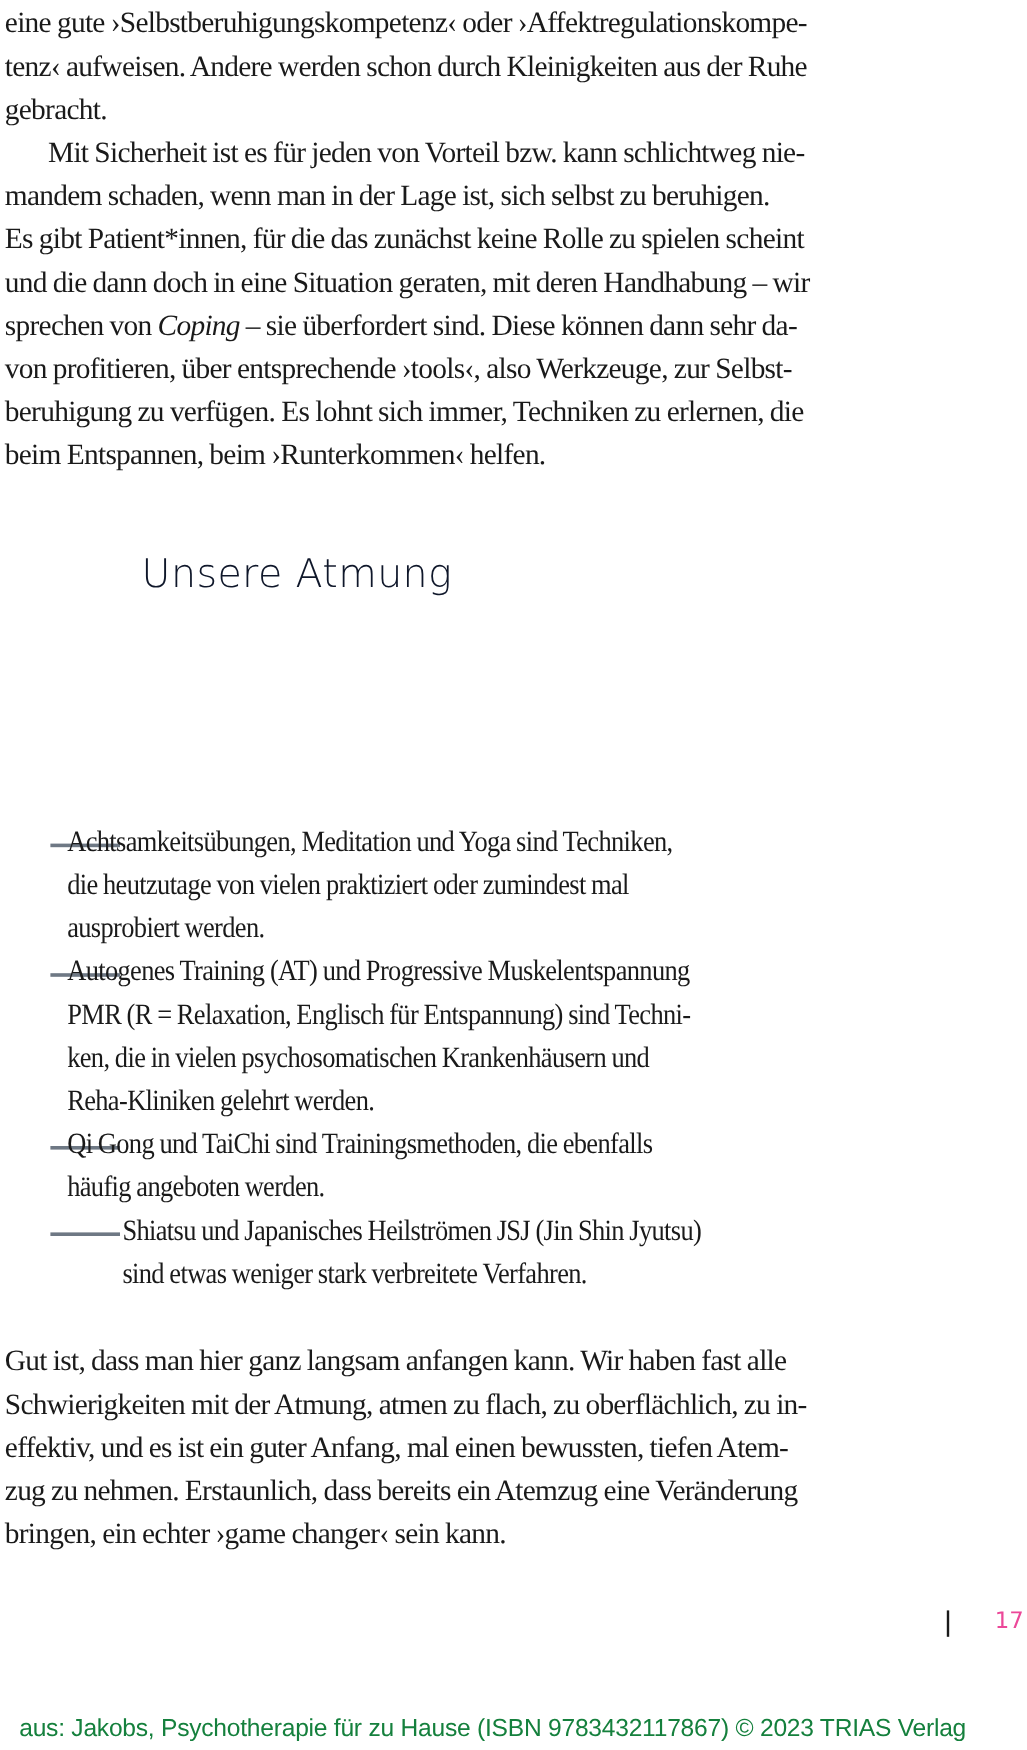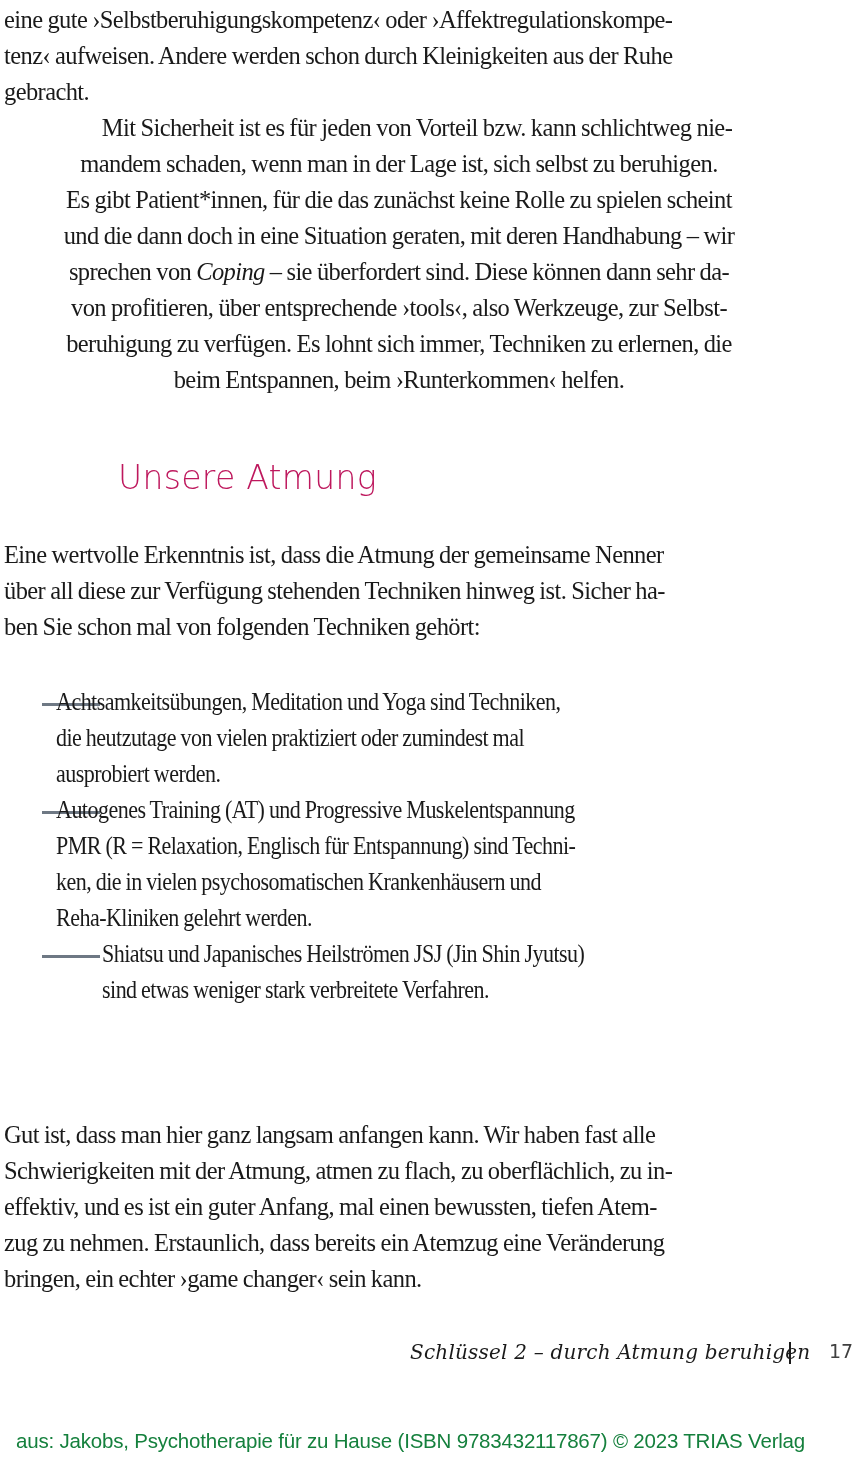--- a/index.html
+++ b/index.html
@@ -13,79 +13,74 @@
       position: absolute; left: 4px; width: 790px;
       font-size: 24.5px; line-height: 36px;
       letter-spacing: -0.6px; word-spacing: -0.5px;
       transform-origin: left top;
     }
     .line { display: block; white-space: nowrap; height: 36px; }
     .indent { padding-left: 36px; }
     .heading {
       position: absolute; left: 118px; top: 455px;
       font-family: "DejaVu Sans", "Liberation Sans", sans-serif;
-      font-weight: 300; font-size: 33px; color: #be185d; letter-spacing: 0.3px;
+      font-weight: 300; font-size: 33px; color: #0f172a; letter-spacing: 0.3px;
       line-height: 46px;
     }
     .list { position: absolute; left: 0; top: 684px; width: 856px; }
     .list-item { position: relative; }
     .dash {
       position: absolute; left: 42px; top: 19px; width: 58px; height: 3px;
       background: #6e7884;
     }
     .item-text { margin-left: 56px; }
     .footer-run {
       position: absolute; top: 1340px; left: 410px;
       font-style: italic; font-size: 20px; letter-spacing: 0.2px; color: #1a1a1a;
       white-space: nowrap;
       font-family: "DejaVu Serif", "Liberation Serif", serif;
     }
     .footer-sep {
       position: absolute; top: 1342px; left: 789px; width: 2px; height: 22px; background: #1a1a1a;
     }
     .page-num {
       position: absolute; top: 1340px; left: 829px;
-      font-family: "DejaVu Sans", "Liberation Sans", sans-serif; font-size: 19px; color: #404040;
+      font-family: "DejaVu Sans", "Liberation Sans", sans-serif; font-size: 19px; color: #ec4899;
     }
     .copyright {
       position: absolute; top: 1429px; left: 16px;
       font-family: "Liberation Sans", "DejaVu Sans", sans-serif; font-size: 20.5px; color: #15803d;
       letter-spacing: -0.2px; white-space: nowrap;
     }
     em { }
   </style>
 </head>
 <body>
 
 <div class="page">
 
   <div class="para" style="top:2px;">
     <span class="line">eine gute ›Selbstberuhigungskompetenz‹ oder ›Affektregulationskompe-</span>
     <span class="line">tenz‹ aufweisen. Andere werden schon durch Kleinigkeiten aus der Ruhe</span>
     <span class="line">gebracht.</span>
   </div>
 
-  <div class="para" style="top:110px;text-align:center;">
+  <div class="para" style="top:110px;">
     <span class="line indent">Mit Sicherheit ist es für jeden von Vorteil bzw. kann schlichtweg nie-</span>
     <span class="line">mandem schaden, wenn man in der Lage ist, sich selbst zu beruhigen.</span>
     <span class="line">Es gibt Patient*innen, für die das zunächst keine Rolle zu spielen scheint</span>
     <span class="line">und die dann doch in eine Situation geraten, mit deren Handhabung – wir</span>
     <span class="line"><span>sprechen von </span><em>Coping</em><span> – sie überfordert sind. Diese können dann sehr da-</span></span>
     <span class="line">von profitieren, über entsprechende ›tools‹, also Werkzeuge, zur Selbst-</span>
     <span class="line">beruhigung zu verfügen. Es lohnt sich immer, Techniken zu erlernen, die</span>
     <span class="line">beim Entspannen, beim ›Runterkommen‹ helfen.</span>
   </div>
 
   <div class="heading">Unsere Atmung</div>
 
-  <div class="para" style="top:537px;">
-    <span class="line">Eine wertvolle Erkenntnis ist, dass die Atmung der gemeinsame Nenner</span>
-    <span class="line">über all diese zur Verfügung stehenden Techniken hinweg ist. Sicher ha-</span>
-    <span class="line">ben Sie schon mal von folgenden Techniken gehört:</span>
-  </div>
 
   <div class="list">
     <div class="list-item para" style="position:relative; left:0; width:856px;">
       <span class="dash"></span>
       <div class="item-text">
         <span class="line" style="transform: scaleX(0.899865); transform-origin: left top;">Achtsamkeitsübungen, Meditation und Yoga sind Techniken,</span>
         <span class="line" style="transform: scaleX(0.899865); transform-origin: left top;">die heutzutage von vielen praktiziert oder zumindest mal</span>
         <span class="line" style="transform: scaleX(0.899865); transform-origin: left top;">ausprobiert werden.</span>
       </div>
     </div>
@@ -93,36 +88,39 @@
       <span class="dash"></span>
       <div class="item-text">
         <span class="line" style="transform: scaleX(0.899865); transform-origin: left top;">Autogenes Training (AT) und Progressive Muskelentspannung</span>
         <span class="line" style="transform: scaleX(0.899865); transform-origin: left top;">PMR (R = Relaxation, Englisch für Entspannung) sind Techni-</span>
         <span class="line" style="transform: scaleX(0.899865); transform-origin: left top;">ken, die in vielen psychosomatischen Krankenhäusern und</span>
         <span class="line" style="transform: scaleX(0.899865); transform-origin: left top;">Reha-Kliniken gelehrt werden.</span>
       </div>
     </div>
     <div class="list-item para" style="position:relative; left:0; width:856px;">
       <span class="dash"></span>
+      <div class="item-text">
+        <span class="line" style="transform: scaleX(0.899865); transform-origin: left top;">Qi Gong und TaiChi sind Trainingsmethoden, die ebenfalls</span>
+        <span class="line" style="transform: scaleX(0.899865); transform-origin: left top;">häufig angeboten werden.</span>
+      </div>
     </div>
     <div class="list-item para" style="position:relative; left:0; width:856px;padding-left:46px;">
       <span class="dash"></span>
       <div class="item-text">
         <span class="line" style="transform: scaleX(0.899865); transform-origin: left top;">Shiatsu und Japanisches Heilströmen JSJ (Jin Shin Jyutsu)</span>
         <span class="line" style="transform: scaleX(0.899865); transform-origin: left top;">sind etwas weniger stark verbreitete Verfahren.</span>
       </div>
     </div>
   </div>
 
   <div class="para" style="top:1117px;">
     <span class="line">Gut ist, dass man hier ganz langsam anfangen kann. Wir haben fast alle</span>
     <span class="line">Schwierigkeiten mit der Atmung, atmen zu flach, zu oberflächlich, zu in-</span>
     <span class="line">effektiv, und es ist ein guter Anfang, mal einen bewussten, tiefen Atem-</span>
     <span class="line">zug zu nehmen. Erstaunlich, dass bereits ein Atemzug eine Veränderung</span>
     <span class="line">bringen, ein echter ›game changer‹ sein kann.</span>
   </div>
 
-  <div class="footer-run">Schlüssel 2 – durch Atmung beruhigen</div>
   <div class="footer-sep"></div>
   <div class="page-num">17</div>
 
   <div class="copyright">aus: Jakobs, Psychotherapie für zu Hause (ISBN 9783432117867) © 2023 TRIAS Verlag</div>
 </div>
 
 </body></html>

